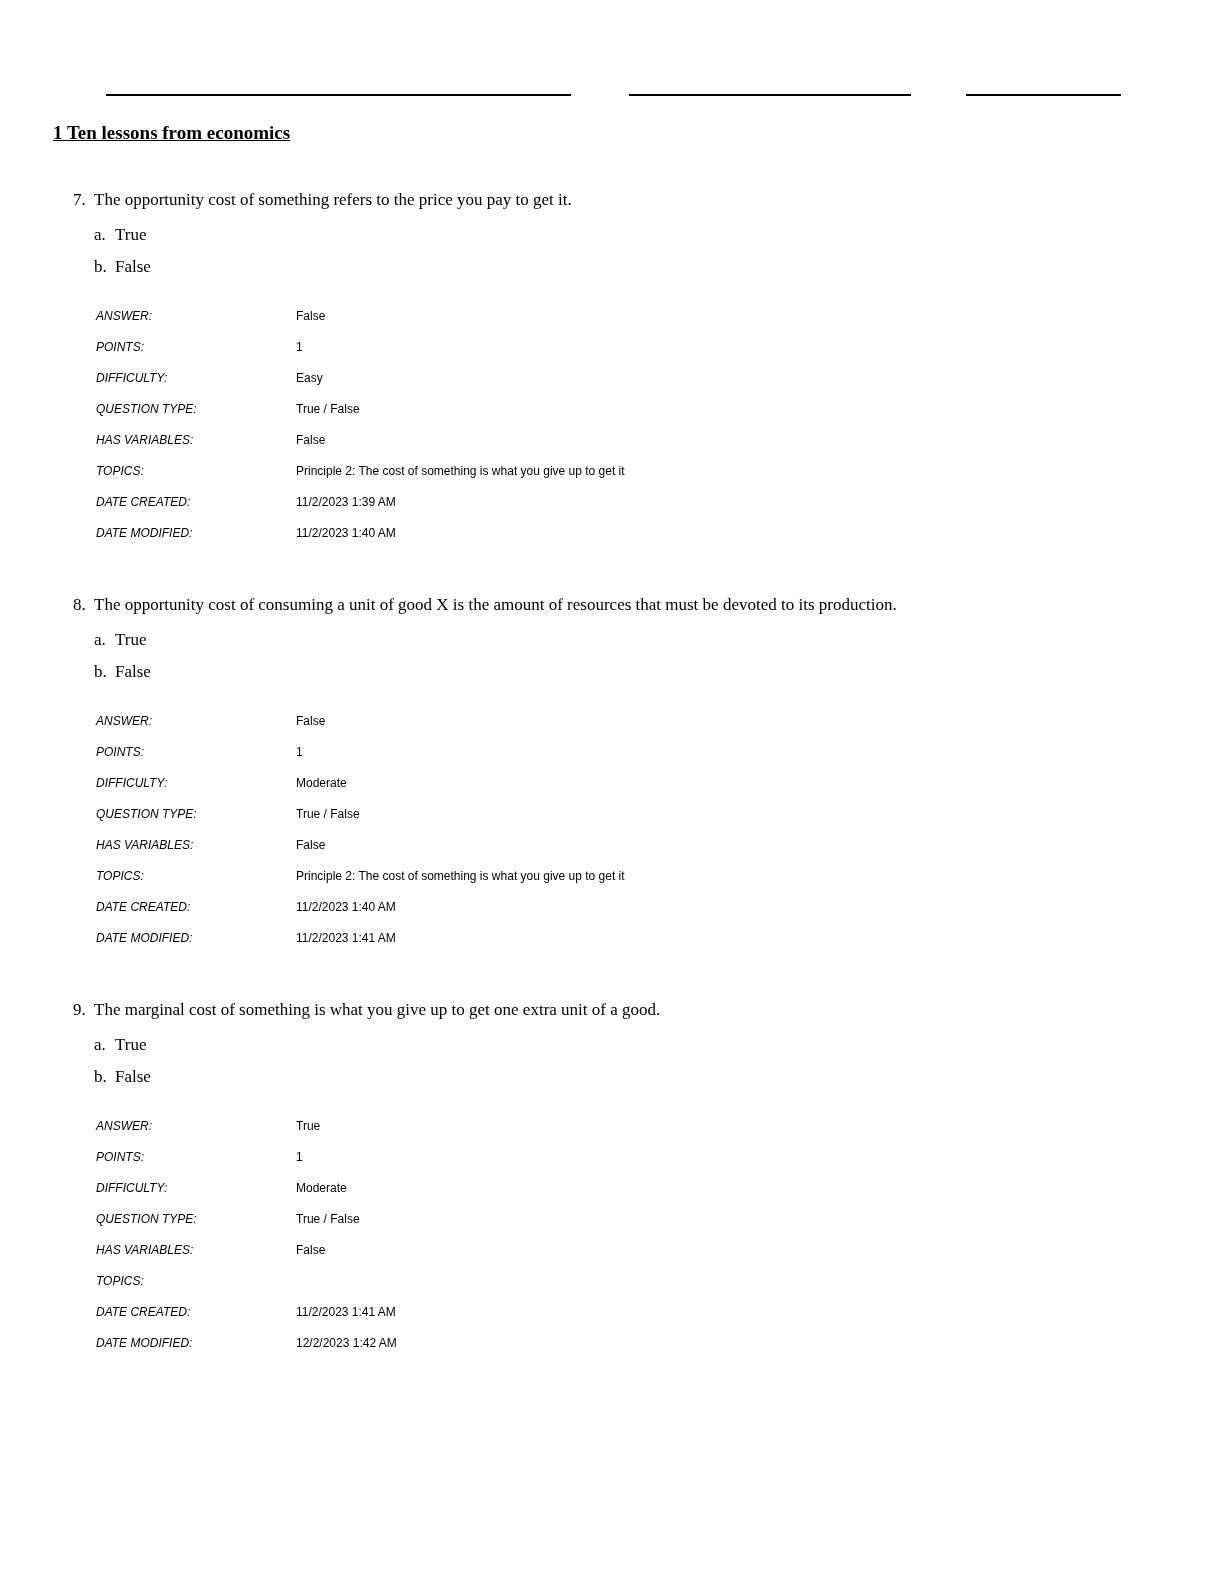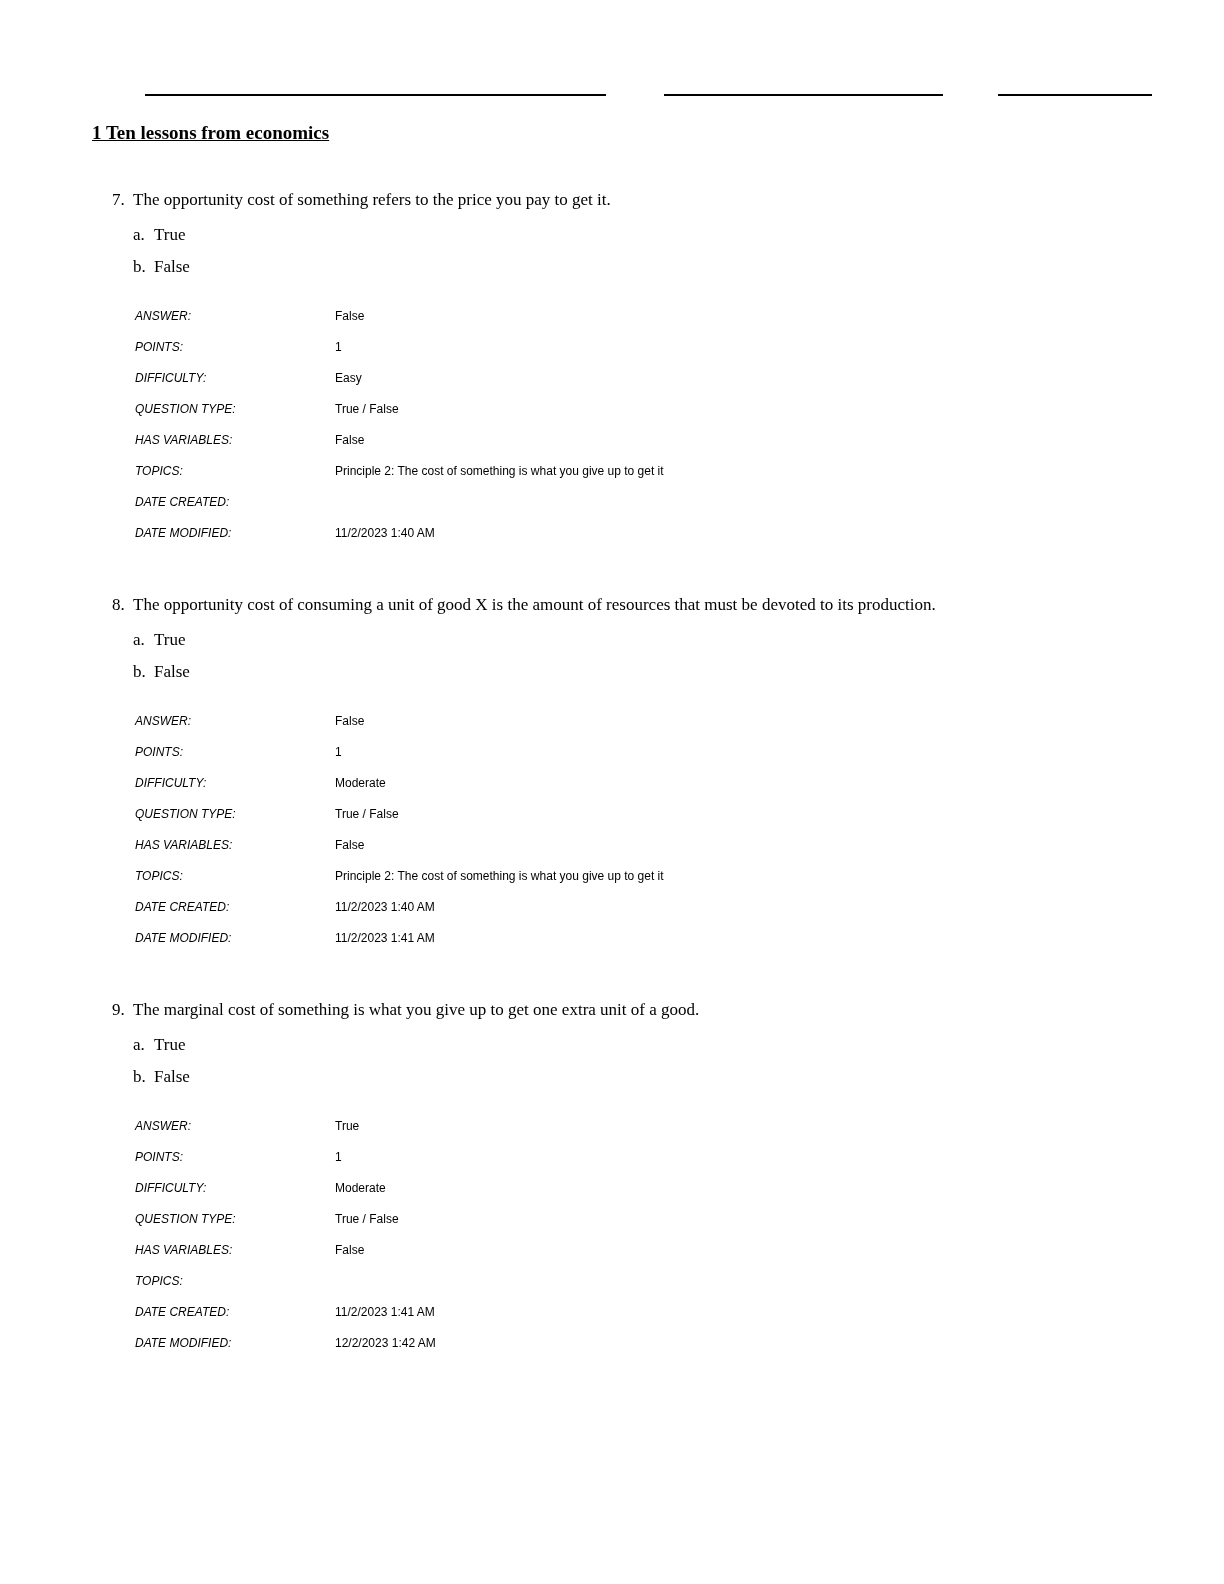--- a/index.html
+++ b/index.html
@@ -7,21 +7,21 @@
   body {
     width: 1224px;
     min-height: 1584px;
     margin: 0 auto;
     color: #000000;
     font-family: "Liberation Serif", serif;
   }
   .page {
     width: 1224px;
     min-height: 1584px;
-    padding: 0 72px 60px 92px;
+    padding: 0 72px 60px 53px;
     background: #ffffff;
   }
 
   
   .header-rules {
     display: flex;
     padding-top: 94px;
     align-items: flex-end;
   }
   .rule {
@@ -123,20 +123,21 @@
           <div class="meta-row">
         <span class="meta-label">HAS VARIABLES:</span>
         <span class="meta-value">False</span>
       </div>
           <div class="meta-row">
         <span class="meta-label">TOPICS:</span>
         <span class="meta-value">Principle 2: The cost of something is what you give up to get it</span>
       </div>
           <div class="meta-row">
         <span class="meta-label">DATE CREATED:</span>
+        <span class="meta-value">11/2/2023 1:39 AM</span>
       </div>
           <div class="meta-row">
         <span class="meta-label">DATE MODIFIED:</span>
         <span class="meta-value">11/2/2023 1:40 AM</span>
       </div>
         </div>
   </section>
 
   <section class="question">
     <div class="q-row">

